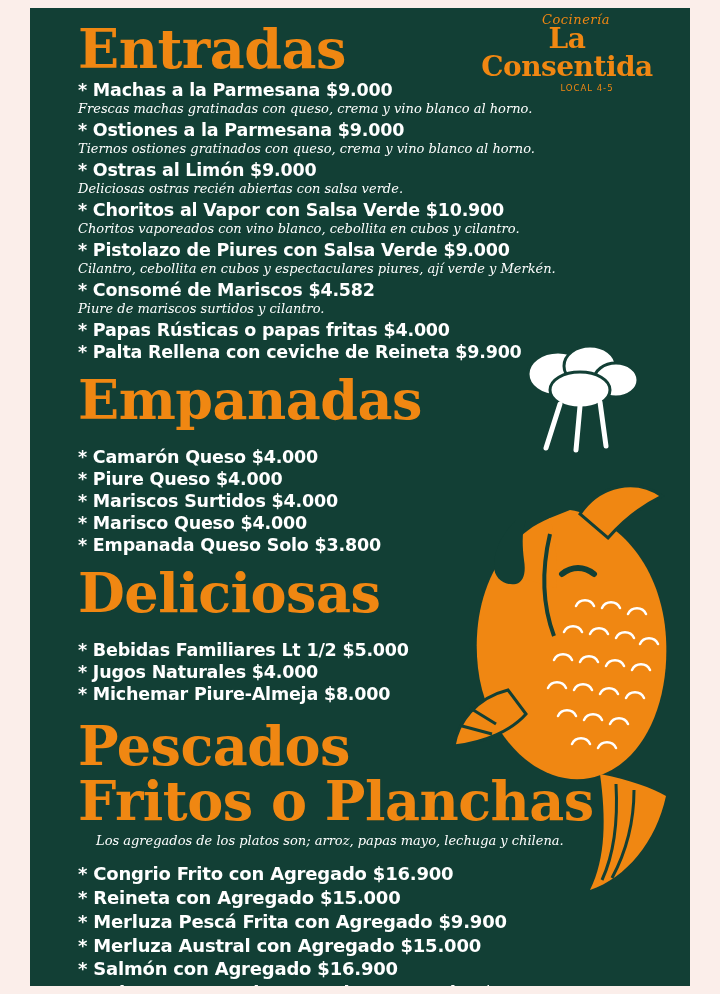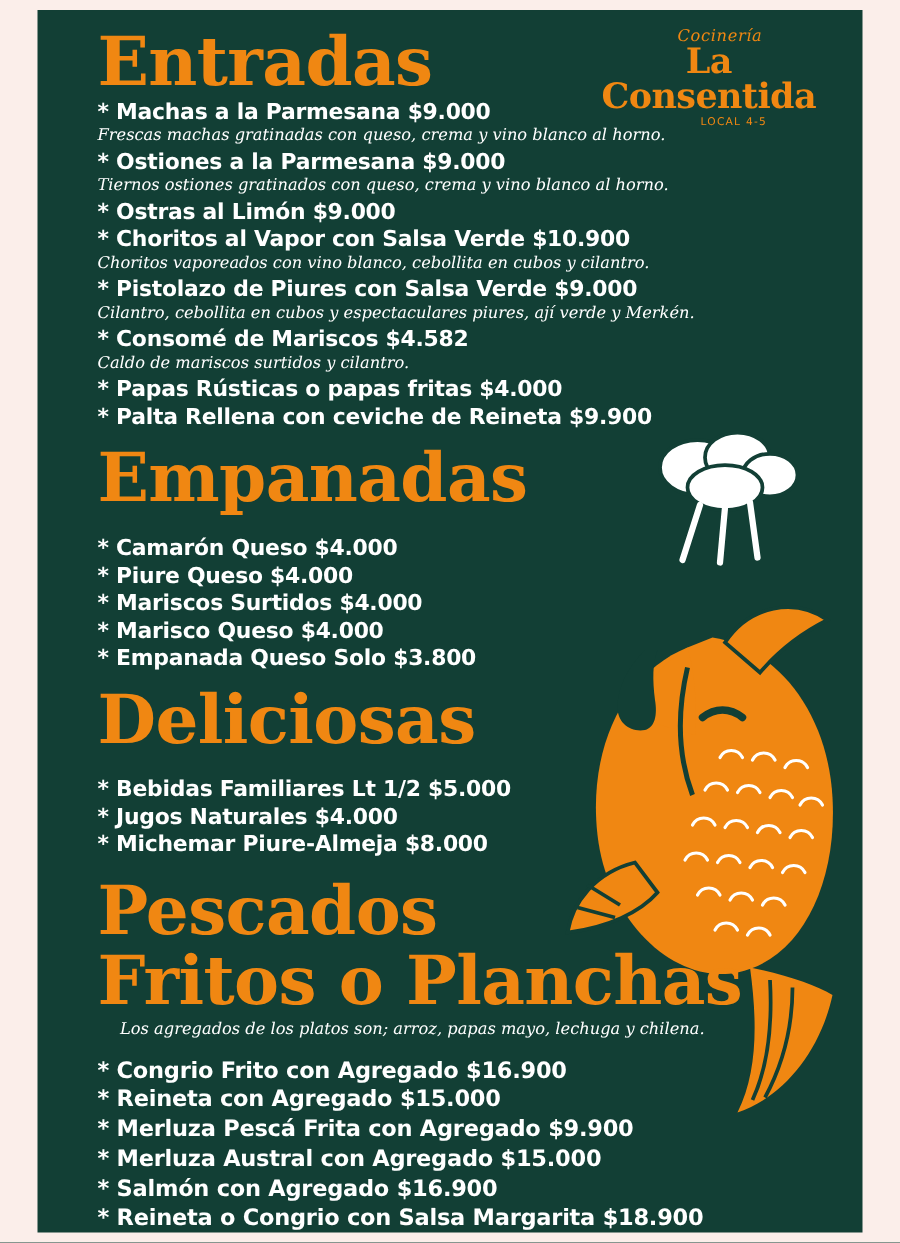--- a/index.html
+++ b/index.html
@@ -80,21 +80,21 @@
     margin-top: 18px;
   }
   .group-pescados .item {
     font-size: 18px;
     line-height: 1.32;
   }
   
   .logo {
     position: absolute;
     right: 18px;
-    top: 14px;
+    top: 4px;
     width: 210px;
     height: 62px;
     z-index: 5;
     color: #f08712;
     text-align: center;
   }
   .logo-top {
     font-family: "DejaVu Serif", serif;
     font-style: italic;
     font-size: 13px;
@@ -205,26 +205,27 @@
 
   <div class="content">
 
     <h1 class="section-title">Entradas</h1>
     <div class="list">
       <p class="item">* Machas a la Parmesana $9.000</p>
       <p class="desc">Frescas machas gratinadas con queso, crema y vino blanco al horno.</p>
       <p class="item">* Ostiones a la Parmesana $9.000</p>
       <p class="desc">Tiernos ostiones gratinados con queso, crema y vino blanco al horno.</p>
       <p class="item">* Ostras al Limón $9.000</p>
+      <p class="desc">Deliciosas ostras recién abiertas con salsa verde.</p>
       <p class="item">* Choritos al Vapor con Salsa Verde $10.900</p>
       <p class="desc">Choritos vaporeados con vino blanco, cebollita en cubos y cilantro.</p>
       <p class="item">* Pistolazo de Piures con Salsa Verde $9.000</p>
       <p class="desc">Cilantro, cebollita en cubos y espectaculares piures, ají verde y Merkén.</p>
       <p class="item">* Consomé de Mariscos $4.582</p>
-      <p class="desc">Caldo de mariscos surtidos y cilantro.</p>
+      <p class="desc">Piure de mariscos surtidos y cilantro.</p>
       <p class="item">* Papas Rústicas o papas fritas $4.000</p>
       <p class="item">* Palta Rellena con ceviche de Reineta $9.900</p>
     </div>
 
     <h1 class="section-title small-gap">Empanadas</h1>
     <div class="list group-empanadas">
       <p class="item">* Camarón Queso $4.000</p>
       <p class="item">* Piure Queso $4.000</p>
       <p class="item">* Mariscos Surtidos $4.000</p>
       <p class="item">* Marisco Queso $4.000</p>

